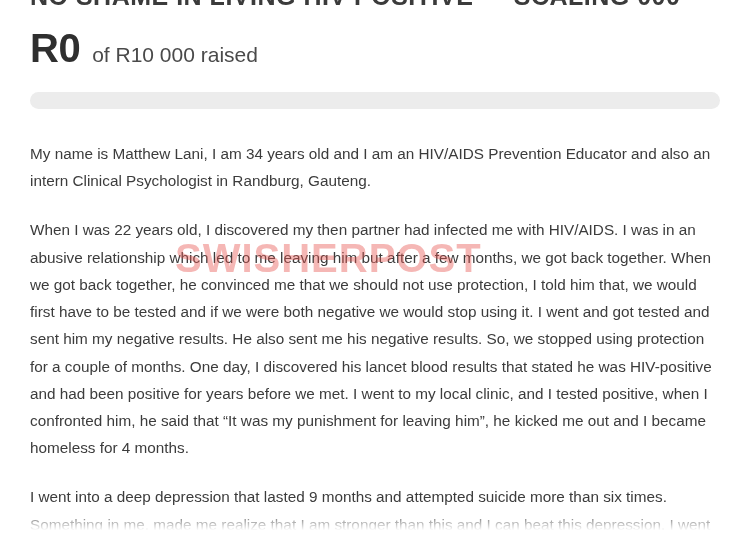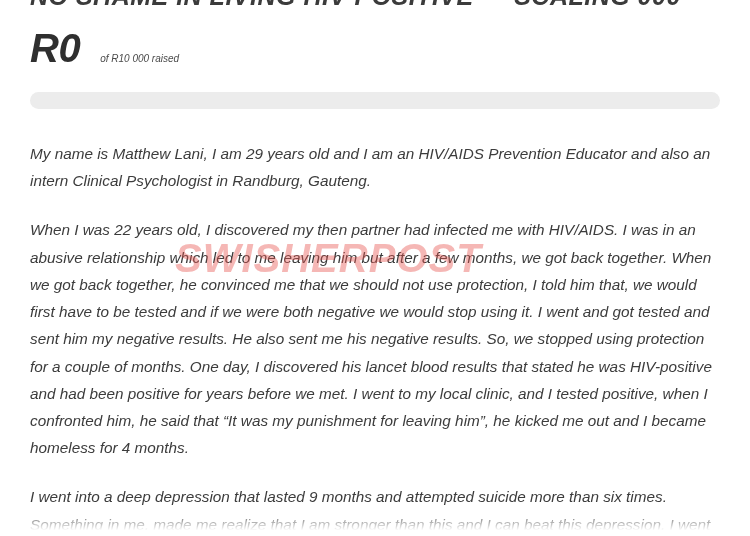--- a/index.html
+++ b/index.html
@@ -14,21 +14,20 @@
     font-family: "Liberation Sans", sans-serif;
     color: #3a3a3a;
     position: relative;
   }
   .page {
     position: relative;
     width: 750px;
     height: 536px;
     box-sizing: border-box;
     padding: 0 30px;
-    font-style: italic;
   }
   .campaign-title {
     position: absolute;
     top: -18px;
     left: 30px;
     right: 30px;
     font-size: 25px;
     font-weight: bold;
     color: #3b3b3b;
     letter-spacing: 0.5px;
@@ -44,23 +43,23 @@
     align-items: baseline;
   }
   .amount-raised {
     font-size: 40px;
     font-weight: bold;
     color: #2f2f2f;
     letter-spacing: -0.5px;
     line-height: 1;
   }
   .amount-goal {
-    font-size: 10px;
+    font-size: 21px;
     color: #4a4a4a;
-    margin-left: 20px;
+    margin-left: 12px;
     font-weight: normal;
   }
   .progress-track {
     position: absolute;
     top: 92px;
     left: 30px;
     width: 690px;
     height: 17px;
     background: #ececec;
     border-radius: 9px;
@@ -115,21 +114,21 @@
   <div class="amount-row">
     <span class="amount-raised">R0</span>
     <span class="amount-goal">of R10 000 raised</span>
   </div>
 
   <div class="progress-track" style="background: rgb(236, 236, 236);">
     <div class="progress-fill" style="width: 0%; background: rgb(232, 84, 79);"></div>
   </div>
 
   <div class="story">
-    <p>My name is Matthew Lani, I am 29 years old and I am an HIV/AIDS Prevention Educator and also an intern Clinical Psychologist in Randburg, Gauteng.</p>
+    <p>My name is Matthew Lani, I am 34 years old and I am an HIV/AIDS Prevention Educator and also an intern Clinical Psychologist in Randburg, Gauteng.</p>
     <p>When I was 22 years old, I discovered my then partner had infected me with HIV/AIDS. I was in an abusive relationship which led to me leaving him but after a few months, we got back together. When we got back together, he convinced me that we should not use protection, I told him that, we would first have to be tested and if we were both negative we would stop using it. I went and got tested and sent him my negative results. He also sent me his negative results. So, we stopped using protection for a couple of months. One day, I discovered his lancet blood results that stated he was HIV-positive and had been positive for years before we met. I went to my local clinic, and I tested positive, when I confronted him, he said that “It was my punishment for leaving him”, he kicked me out and I became homeless for 4 months.</p>
     <p>I went into a deep depression that lasted 9 months and attempted suicide more than six times. Something in me, made me realize that I am stronger than this and I can beat this depression. I went for counseling, and I was able to recover. I started taking my treatment at an NGO for young</p>
   </div>
 
   <div class="watermark">SWISHERPOST</div>
 
   <div class="fade-bottom"></div>
 </div>
 
 </body></html>

